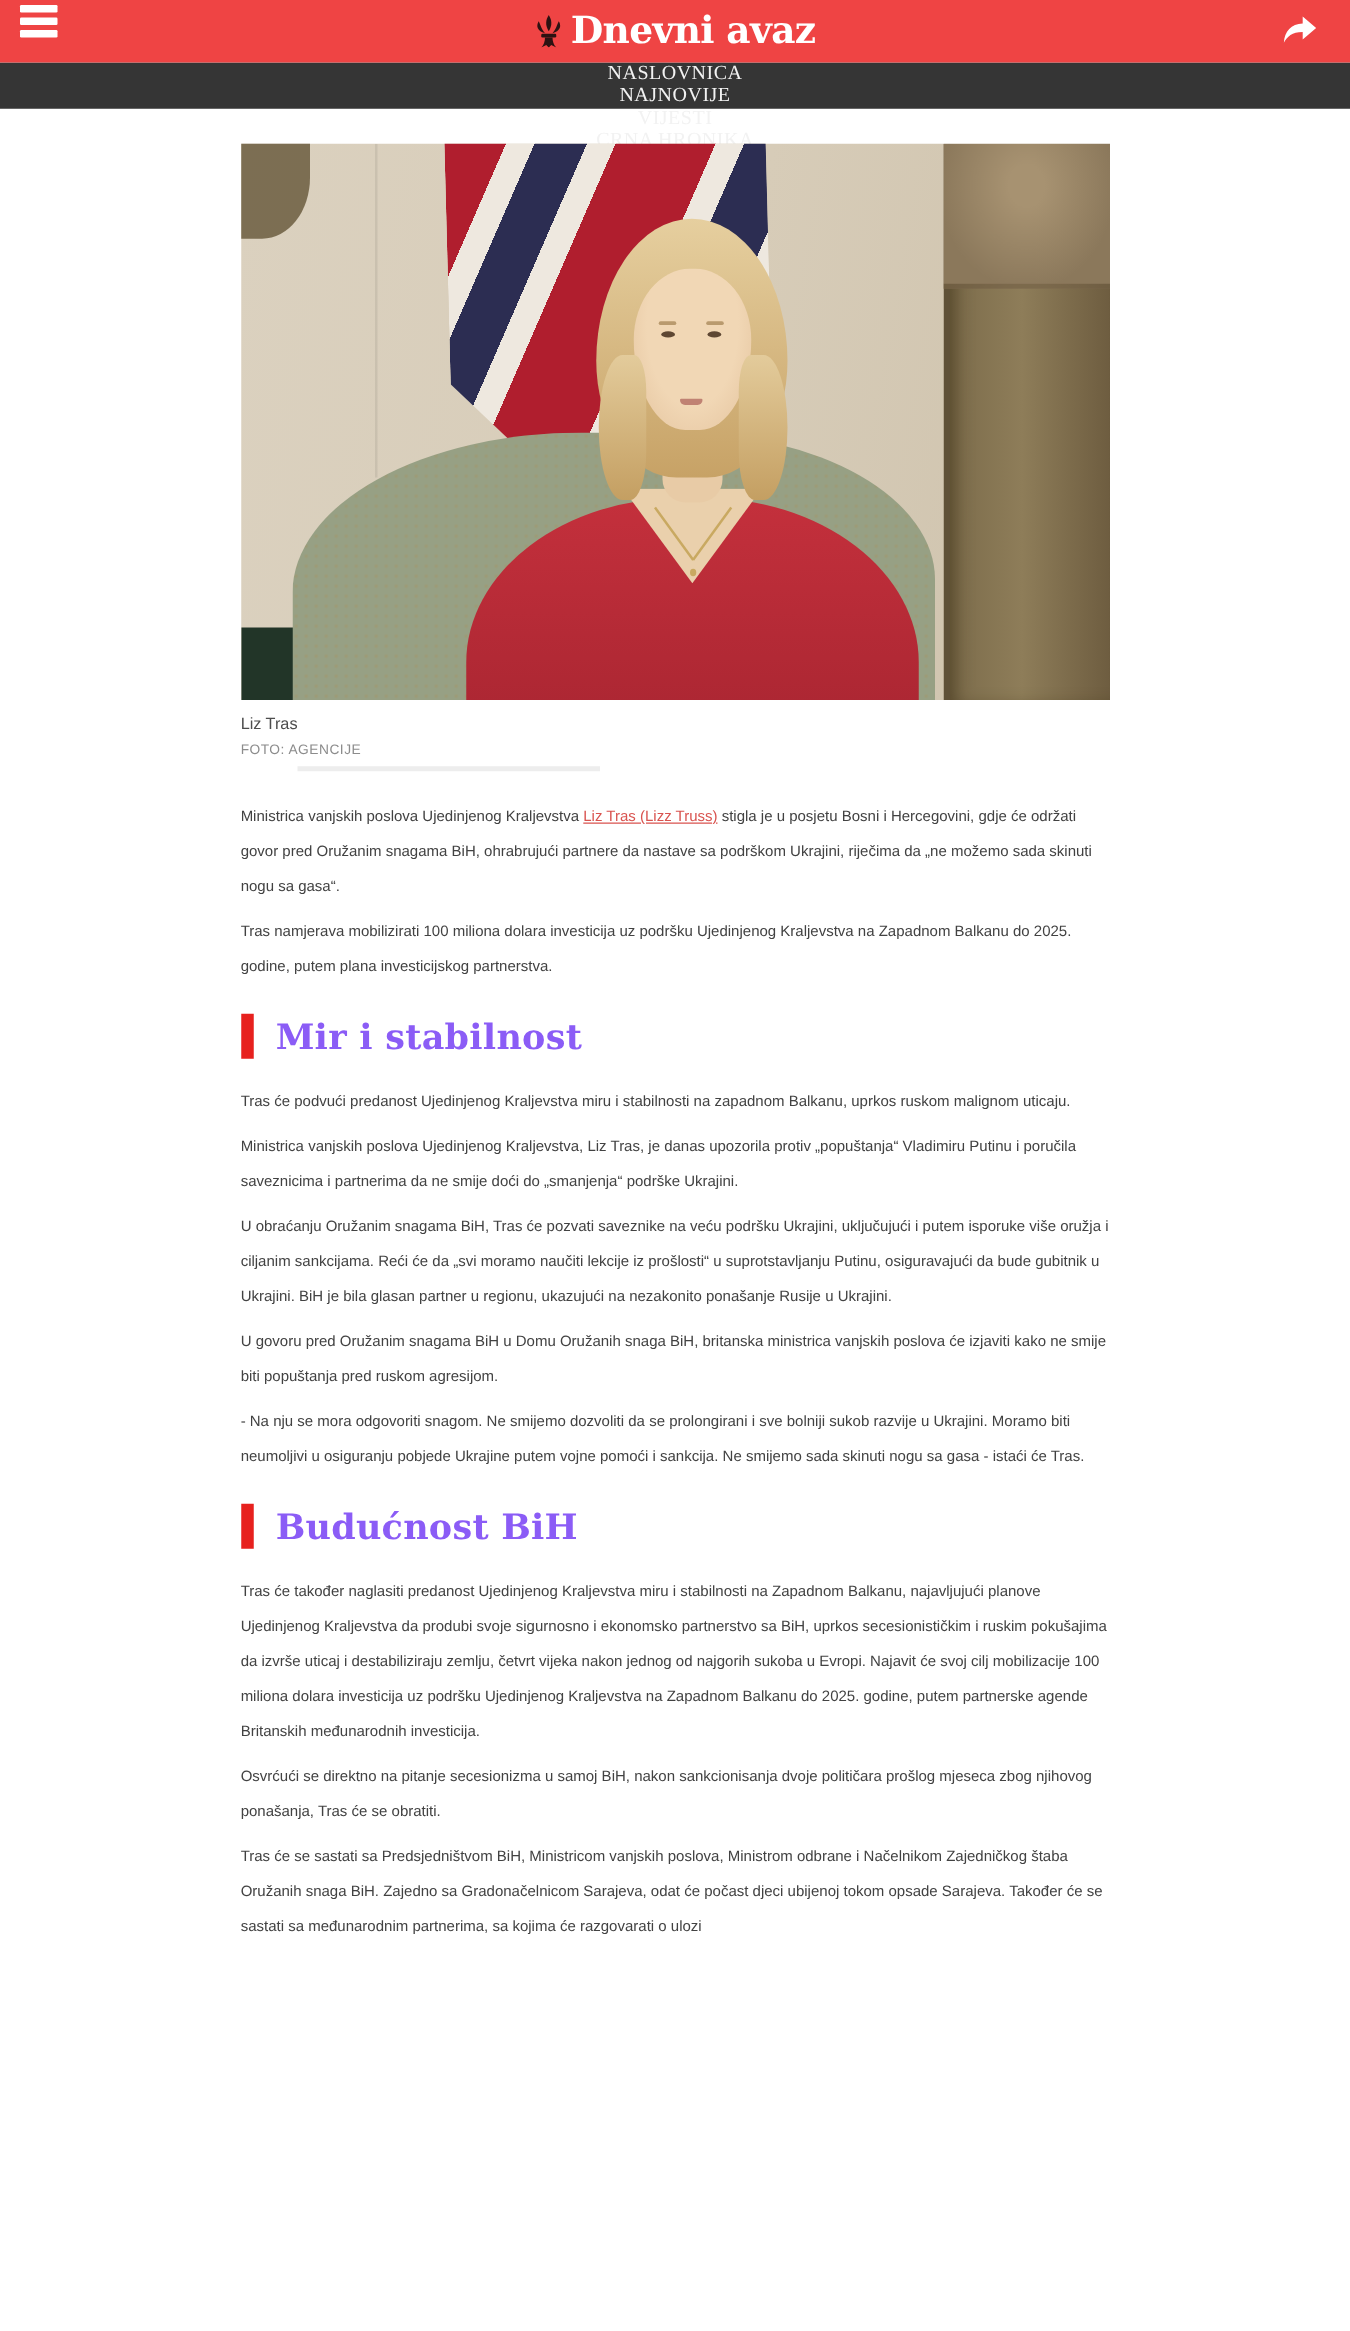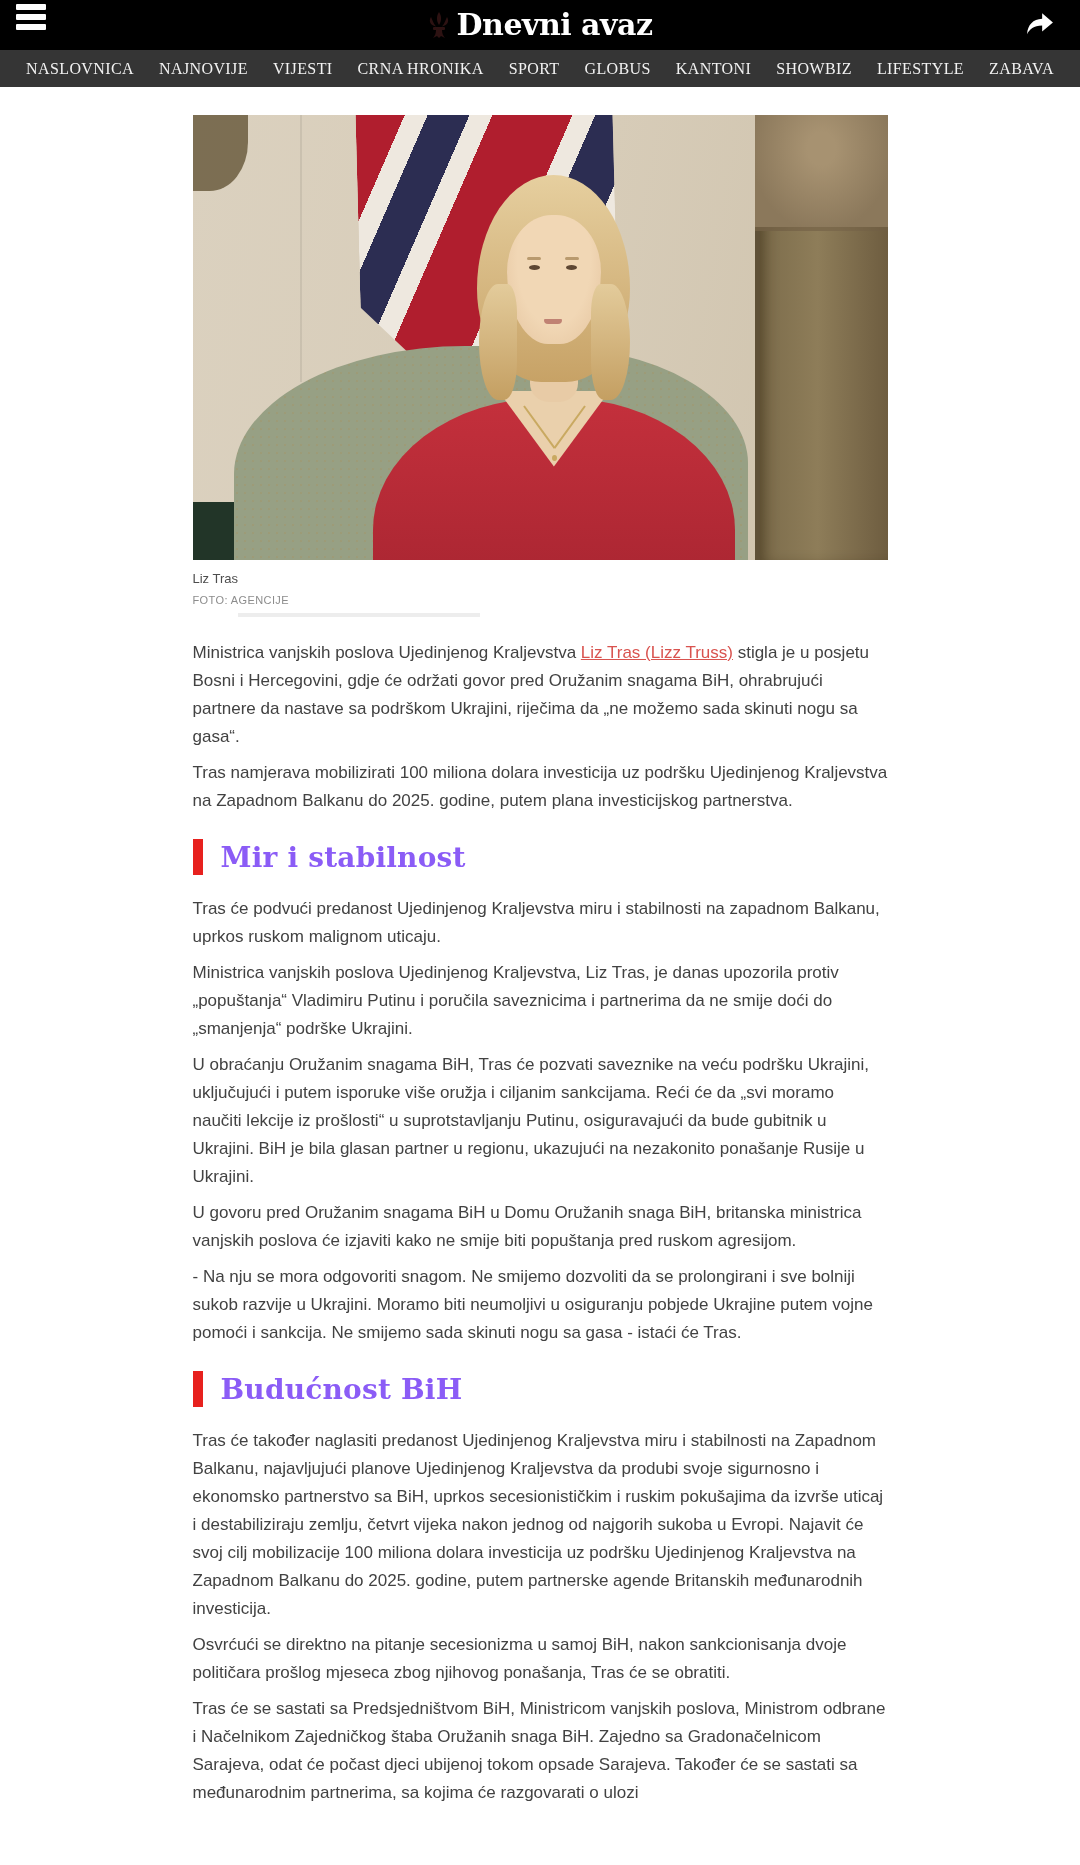--- a/index.html
+++ b/index.html
@@ -4,37 +4,37 @@
 <style>
   * { margin:0; padding:0; box-sizing:border-box; }
   html,body { background:#fff; }
   body {
     width:1080px; height:1865px; overflow:hidden; position:relative;
     font-family:"Liberation Sans", sans-serif;
   }
 
   
   .header {
-    height:50px; background:#000000; position:relative;
+    height:50px; background:#ef4444; position:relative;
     display:flex; align-items:center; justify-content:center;
   }
   .hamburger { position:absolute; left:16px; top:4px; width:32px; height:28px; cursor:pointer; }
   .hamburger span { display:block; width:30px; height:6px; background:#fff; border-radius:1px; margin-bottom:4px; }
   .logo { display:flex; align-items:center; gap:7px; cursor:pointer; }
   .logo svg { display:block; }
   .logo-text {
     color:#fff; font-family:"DejaVu Serif", serif; font-weight:bold;
     font-size:30px; letter-spacing:-0.5px; line-height:1;
   }
   .share-btn { position:absolute; right:26px; top:12px; width:28px; height:24px; cursor:pointer; }
 
   
   .nav {
     height:37px; background:#353535; display:flex; align-items:center;
-    justify-content:space-between; padding:0 26px;
+    justify-content:space-between; padding:0 26px;flex-direction:column;
   }
   .nav a {
     color:#f2f2f2; text-decoration:none; font-family:"Liberation Serif", serif;
     font-size:16px; letter-spacing:0.4px; white-space:nowrap;
   }
 
   
   .content { width:695px; margin:0 auto; }
 
   
@@ -104,21 +104,21 @@
   }
   .strand-l { left:41.2%; border-radius:60% 30% 40% 60%; }
   .strand-r { left:57.4%; border-radius:30% 60% 60% 40%; }
 
   
   .caption { margin-top:10px; font-size:13px; line-height:17px; color:#4d4d4d; }
   .credit { margin-top:7px; font-size:11px; line-height:13px; color:#8c8c8c; letter-spacing:.4px; }
   .ad-divider { margin-top:6px; margin-left:45px; width:242px; height:4px; background:#ededed; }
 
   
-  .article p { font-size:17px; line-height:28px; color:#424242; margin-top:8px; }
+  .article p { font-size:12px; line-height:28px; color:#424242; margin-top:8px; }
   .article p.lead { margin-top:22px; }
   .article a.inline-link { color:#d9534f; text-decoration:underline; }
   .section-heading { display:flex; align-items:center; gap:18px; margin-top:12px; padding-top:12px; margin-bottom:20px; }
   .section-heading .bar { width:10px; height:36px; background:#e7211e; flex:none; }
   .section-heading h2 {
     font-family:"DejaVu Serif", serif; font-size:28px; font-weight:bold;
     color:#8b5cf6; letter-spacing:.2px;
   }
 </style>
 </head>

